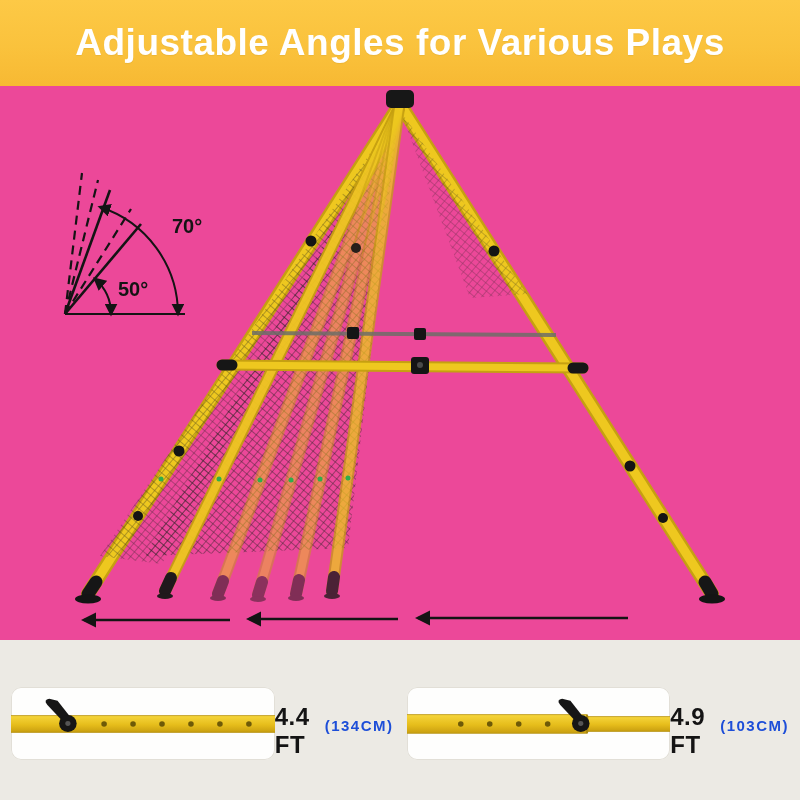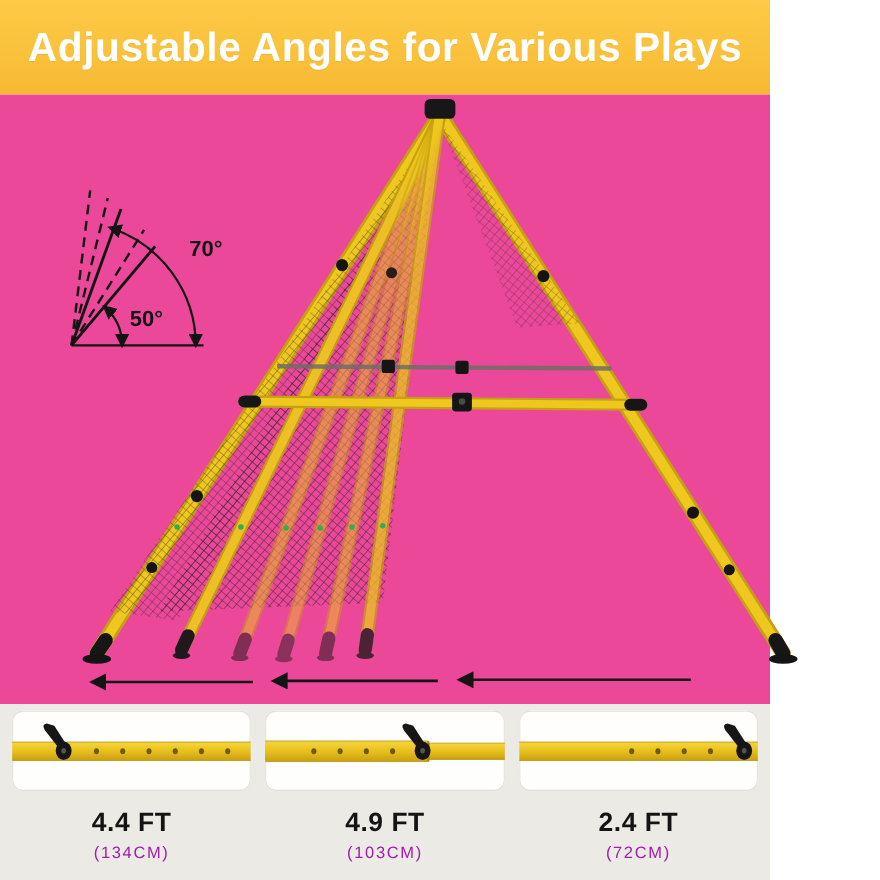--- a/index.html
+++ b/index.html
@@ -1,21 +1,21 @@
 <!DOCTYPE html>
 <html><head>
 <meta charset="utf-8">
 <style>
   html,body{margin:0;padding:0;}
   body{
     width:800px;height:800px;overflow:hidden;background:#ffffff;
     font-family:"Liberation Sans", sans-serif;
     -webkit-font-smoothing:antialiased;
   }
-  .page{width:700px;height:800px;display:flex;flex-direction:column;}
+  .page{width:800px;height:800px;display:flex;flex-direction:column;}
 
   
   .banner{
     height:86px;flex:0 0 86px;
     background:linear-gradient(180deg,#fdc946 0%,#fac23c 55%,#f7b933 100%);
     display:flex;align-items:center;justify-content:center;
   }
   .banner h1{
     margin:0;color:#ffffff;font-size:37px;font-weight:800;
     letter-spacing:.5px;white-space:nowrap;
@@ -24,28 +24,28 @@
 
   
   .stage{height:554px;flex:0 0 554px;position:relative;background:#ec4899;}
   .stage svg{display:block;}
 
   
   .footer{
     height:160px;flex:0 0 160px;background:#eceae4;
     display:flex;gap:13px;padding:6px 11px 0 11px;box-sizing:border-box;
   }
-  .size-col{flex:1 1 0;display:flex;flex-direction:column;align-items:center;min-width:0;}
+  .size-col{flex:1 1 0;display:flex;flex-direction:row;align-items:center;min-width:0;}
   .bar-panel{
     width:100%;height:73px;background:#fefefd;border-radius:10px;
     overflow:hidden;box-shadow:inset 0 0 0 1px #e2dfd7;
   }
   .bar-panel svg{width:100%;height:100%;display:block;}
   .ft{font-size:24px;font-weight:800;color:#141414;margin-top:15px;letter-spacing:.5px;}
-  .cm{font-size:15px;font-weight:400;color:#a21caf;margin-top:5px;letter-spacing:1.5px;}
+  .cm{font-size:15px;font-weight:700;color:#1d4ed8;margin-top:5px;letter-spacing:1.5px;}
 
   .diag-label{font-size:20px;font-weight:600;fill:#141414;}
 </style>
 </head>
 <body>
 
 <div class="page">
 
   <header class="banner">
     <h1>Adjustable Angles for Various Plays</h1>
@@ -214,35 +214,15 @@
             <path d="M165 37 L148 18 Q144 13 150 12 L158 14 L170 30 Z" fill="#161616"></path>
             <circle cx="168" cy="37" r="8.5" fill="#161616"></circle>
             <circle cx="168" cy="37" r="2.5" fill="#555"></circle>
           </g>
         </svg>
       </div>
       <div class="ft">4.9 FT</div>
       <div class="cm">(103CM)</div>
     </div>
 
-    <div class="size-col">
-      <div class="bar-panel">
-        <svg viewBox="0 0 255 74" preserveAspectRatio="none">
-          <rect x="-3" y="29" width="261" height="17" rx="2" fill="url(#barGrad)" stroke="#b3900e" stroke-width="0.75"></rect>
-          <g fill="#6e5a08">
-            <circle cx="120" cy="37.5" r="2.7"></circle>
-              <circle cx="148" cy="37.5" r="2.7"></circle>
-            <circle cx="176" cy="37.5" r="2.7"></circle>
-              <circle cx="204" cy="37.5" r="2.7"></circle>
-          </g>
-          <g>
-            <path d="M237 37 L220 18 Q216 13 222 12 L230 14 L242 30 Z" fill="#161616"></path>
-            <circle cx="240" cy="37" r="8.5" fill="#161616"></circle>
-            <circle cx="240" cy="37" r="2.5" fill="#555"></circle>
-          </g>
-        </svg>
-      </div>
-      <div class="ft">2.4 FT</div>
-      <div class="cm">(72CM)</div>
-    </div>
 
   </footer>
 </div>
 
 </body></html>

